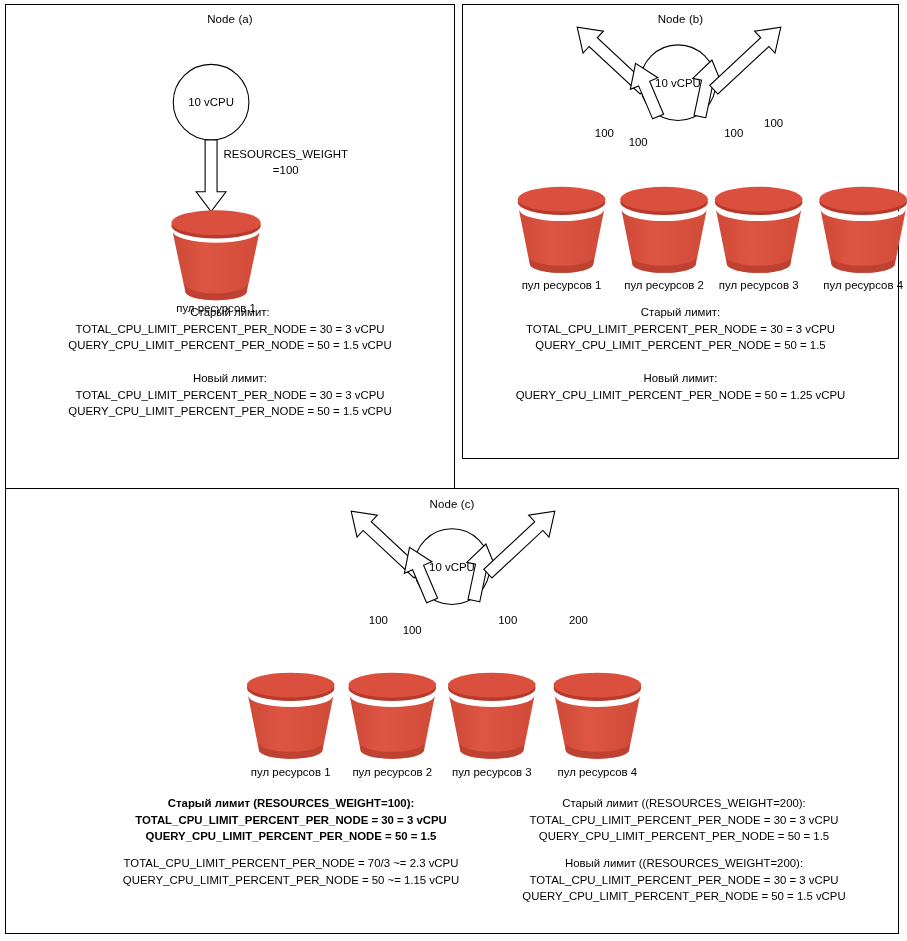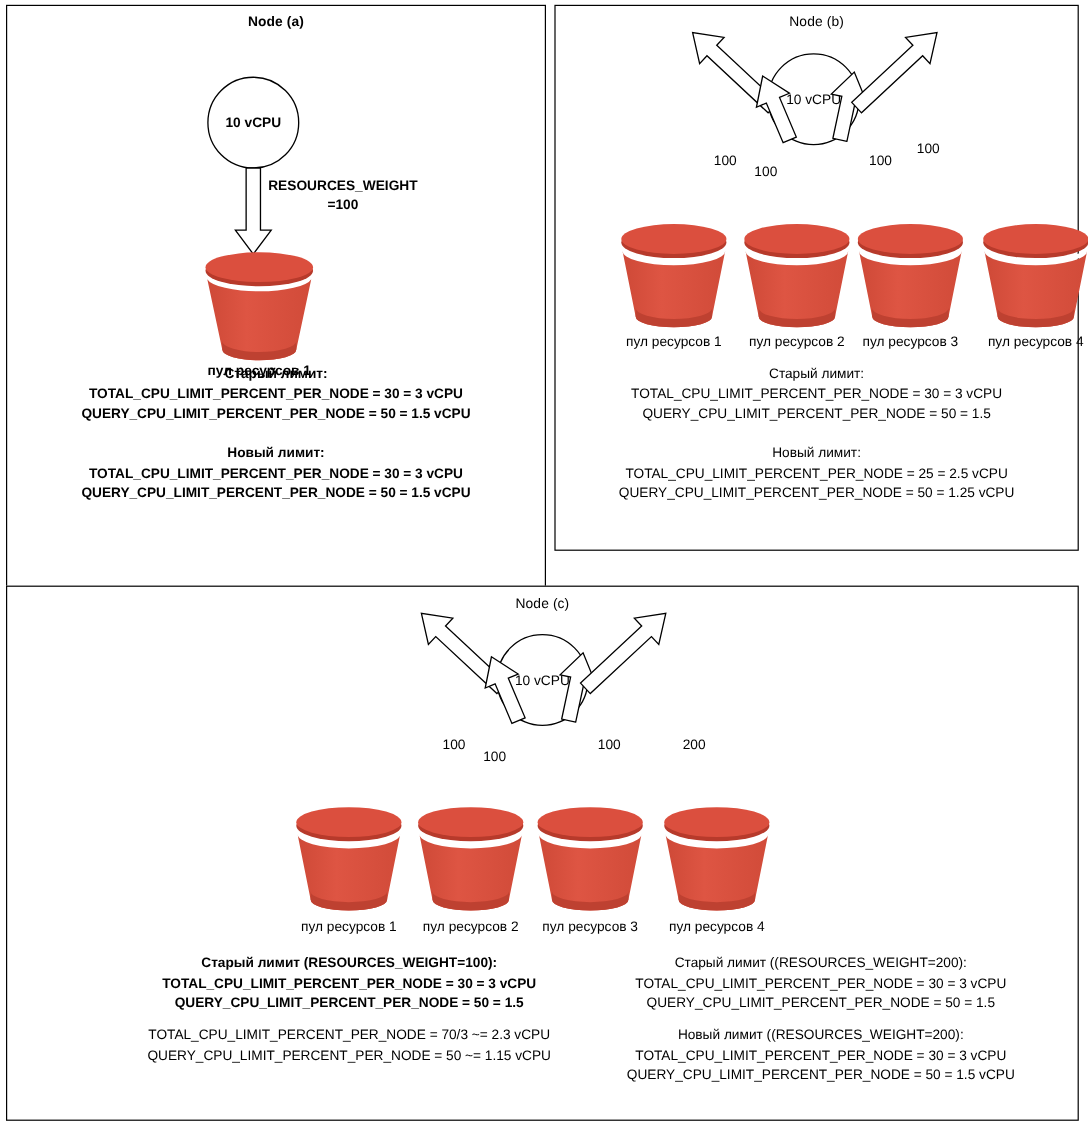--- a/index.html
+++ b/index.html
@@ -5,21 +5,21 @@
   html,body{margin:0;padding:0;background:#ffffff;}
   body{
     width:907px;height:941px;
     font-family:"Liberation Sans","DejaVu Sans",sans-serif;
     color:#000000;
     -webkit-font-smoothing:antialiased;
   }
   #root{position:relative;width:907px;height:941px;overflow:hidden;background:#fff;}
 
   .panel{position:absolute;border:1px solid #000;background:#fff;box-sizing:border-box;}
-  #panel-a{left:5px;top:4px;width:450px;height:506px;font-weight:bold;}
+  #panel-a{left:5px;top:4px;width:450px;height:506px;}
   #panel-b{left:462px;top:4px;width:437px;height:455px;}
   #panel-c{left:5px;top:488px;width:894px;height:446px;padding-left:44px;}
 
   .panel-title{
     position:absolute;left:0;right:0;text-align:center;
     font-size:11.5px;letter-spacing:0.1px;
   }
 
   .diagram{position:absolute;left:0;top:0;width:100%;height:100%;}
   svg{display:block;overflow:visible;}
@@ -171,21 +171,20 @@
     </svg>
 
     <div class="textblock" style="left:0;right:0;top:299px;">
       <span class="tb-head">Старый лимит:</span>
       <span class="tb-line">TOTAL_CPU_LIMIT_PERCENT_PER_NODE = 30 = 3 vCPU</span>
       <span class="tb-line">QUERY_CPU_LIMIT_PERCENT_PER_NODE = 50 = 1.5</span>
     </div>
 
     <div class="textblock" style="left:0;right:0;top:365px;">
       <span class="tb-head">Новый лимит:</span>
-      <span class="tb-line">TOTAL_CPU_LIMIT_PERCENT_PER_NODE = 25 = 2.5 vCPU</span>
       <span class="tb-line">QUERY_CPU_LIMIT_PERCENT_PER_NODE = 50 = 1.25 vCPU</span>
     </div>
   </div>
 
   <div class="panel" id="panel-c">
     <div class="panel-title" style="top:9px;">Node (c)</div>
 
     <svg class="diagram" width="894" height="446" viewBox="0 0 894 446">
       <defs>
         <linearGradient id="potGradC" x1="0" y1="0" x2="1" y2="0">

